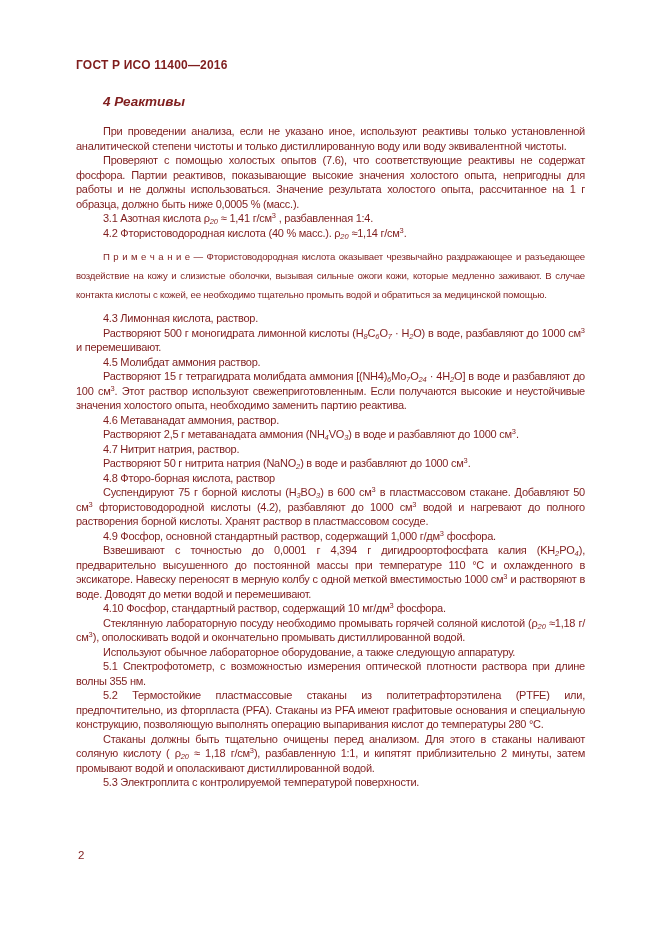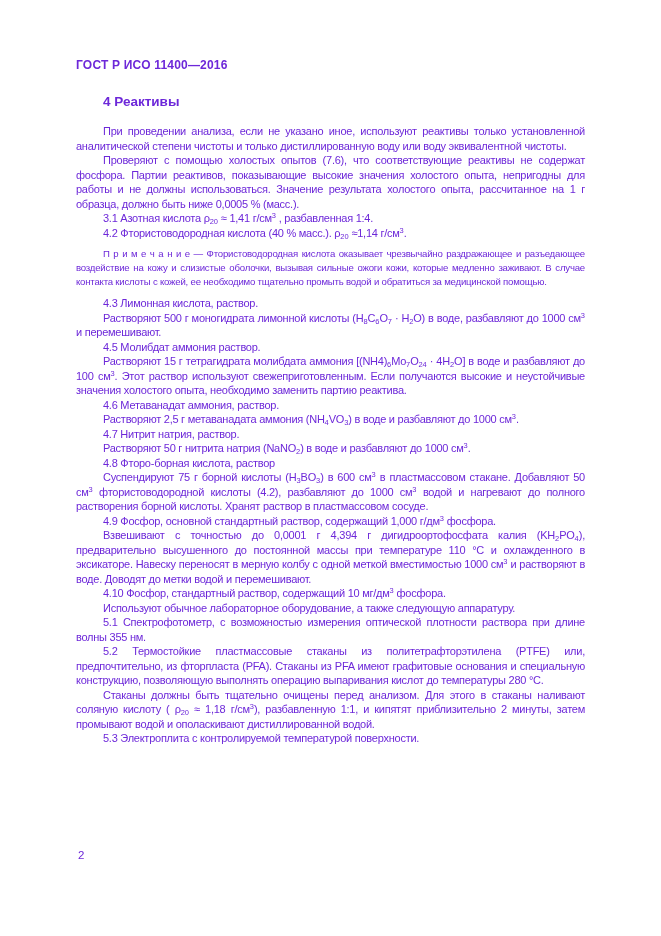--- a/index.html
+++ b/index.html
@@ -7,21 +7,21 @@
     padding: 0;
     background: #ffffff;
   }
   .page {
     position: relative;
     width: 661px;
     height: 936px;
     background: #ffffff;
     overflow: hidden;
     font-family: "Liberation Sans", sans-serif;
-    color: #6d28d9;
+    color: #7f1d1d;
   }
   .content {
     position: absolute;
     left: 76px;
     top: 58px;
     width: 509px;
   }
   .doc-header {
     font-size: 12px;
     font-weight: bold;
@@ -29,43 +29,44 @@
     margin: 0 0 22px 0;
   }
   .h {
     font-size: 13.5px;
     font-weight: bold;
     padding-left: 27px;
     margin: 38px 0 15px 0;
   }
   #doc-body > .h:first-child {
     margin-top: 0;
+    font-style: italic;
   }
   .p {
     font-size: 11px;
     line-height: 14.5px;
     letter-spacing: -0.25px;
     text-align: justify;
     text-indent: 27px;
     margin: 0;
   }
   .note {
     font-size: 9.6px;
-    line-height: 14px;
+    line-height: 19px;
     letter-spacing: -0.2px;
     text-align: justify;
     text-indent: 27px;
     margin: 7px 0;
   }
   sub, sup {
     font-size: 68%;
     line-height: 0;
     letter-spacing: 0;
   }
-  sub { vertical-align: -0.3em; }
+  sub { vertical-align: -0.3em; font-style: italic; }
   sup { vertical-align: 0.55em; }
   .page-number {
     position: absolute;
     left: 78px;
     top: 849px;
     font-size: 11.5px;
   }
 </style>
 </head>
 <body>
@@ -86,20 +87,21 @@
         <div class="p"><span>Растворяют 15 г тетрагидрата молибдата аммония [(NH4)</span><sub>6</sub><span>Mo</span><sub>7</sub><span>O</span><sub>24</sub><span> · 4H</span><sub>2</sub><span>O] в воде и разбавляют до 100 см</span><sup>3</sup><span>. Этот раствор используют свежеприготовленным. Если получаются высокие и неустойчивые значения холостого опыта, необходимо заменить партию реактива.</span></div>
         <div class="p"><span>4.6  Метаванадат аммония, раствор.</span></div>
         <div class="p"><span>Растворяют 2,5 г метаванадата аммония (NH</span><sub>4</sub><span>VO</span><sub>3</sub><span>) в воде и разбавляют до 1000 см</span><sup>3</sup><span>.</span></div>
         <div class="p"><span>4.7  Нитрит натрия, раствор.</span></div>
         <div class="p"><span>Растворяют 50 г нитрита натрия (NaNO</span><sub>2</sub><span>) в воде и разбавляют до 1000 см</span><sup>3</sup><span>.</span></div>
         <div class="p"><span>4.8  Фторо-борная кислота, раствор</span></div>
         <div class="p"><span>Суспендируют 75 г борной кислоты (H</span><sub>3</sub><span>BO</span><sub>3</sub><span>) в 600 см</span><sup>3</sup><span> в пластмассовом стакане. Добавляют 50 см</span><sup>3</sup><span> фтористоводородной кислоты (4.2), разбавляют до 1000 см</span><sup>3</sup><span> водой и нагревают до полного растворения борной кислоты. Хранят раствор в пластмассовом сосуде.</span></div>
         <div class="p"><span>4.9  Фосфор, основной стандартный раствор, содержащий 1,000 г/дм</span><sup>3</sup><span> фосфора.</span></div>
         <div class="p"><span>Взвешивают с точностью до 0,0001 г 4,394 г дигидроортофосфата калия (KH</span><sub>2</sub><span>PO</span><sub>4</sub><span>), предварительно высушенного до постоянной массы при температуре 110 °С и охлажденного в эксикаторе. Навеску переносят в мерную колбу с одной меткой вместимостью 1000 см</span><sup>3</sup><span> и растворяют в воде. Доводят до метки водой и перемешивают.</span></div>
         <div class="p"><span>4.10  Фосфор, стандартный раствор, содержащий 10 мг/дм</span><sup>3</sup><span> фосфора.</span></div>
+        <div class="p"><span>Стеклянную лабораторную посуду необходимо промывать горячей соляной кислотой (ρ</span><sub>20</sub><span> ≈1,18 г/см</span><sup>3</sup><span>), ополоскивать водой и окончательно промывать дистиллированной водой.</span></div>
         <div class="p"><span>Используют обычное лабораторное оборудование, а также следующую аппаратуру.</span></div>
         <div class="p"><span>5.1  Спектрофотометр, с возможностью измерения оптической плотности раствора при длине волны 355 нм.</span></div>
         <div class="p"><span>5.2  Термостойкие пластмассовые стаканы из политетрафторэтилена (PTFE) или, предпочтительно, из фторпласта (PFA). Стаканы из PFA имеют графитовые основания и специальную конструкцию, позволяющую выполнять операцию выпаривания кислот до температуры 280 °С.</span></div>
         <div class="p"><span>Стаканы должны быть тщательно очищены перед анализом. Для этого в стаканы наливают соляную кислоту ( ρ</span><sub>20</sub><span> ≈ 1,18 г/см</span><sup>3</sup><span>), разбавленную 1:1, и кипятят приблизительно 2 минуты, затем промывают водой и ополаскивают дистиллированной водой.</span></div>
         <div class="p"><span>5.3  Электроплита с контролируемой температурой поверхности.</span></div>
       </div>
   </div>
   <div class="page-number">2</div>
 </div>
 

